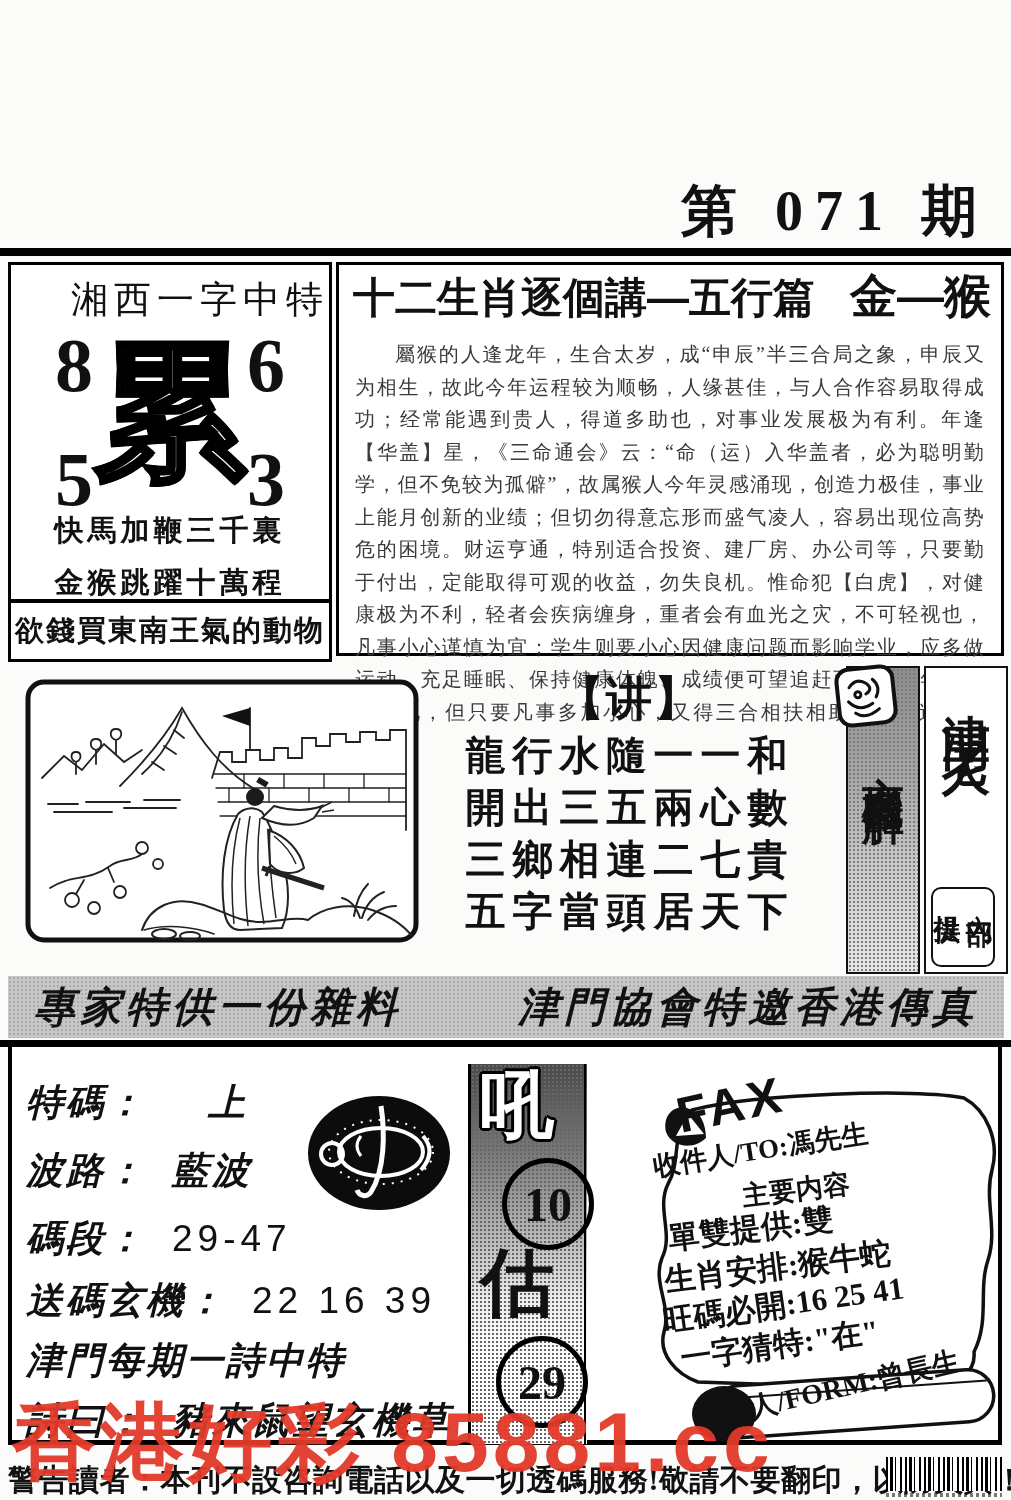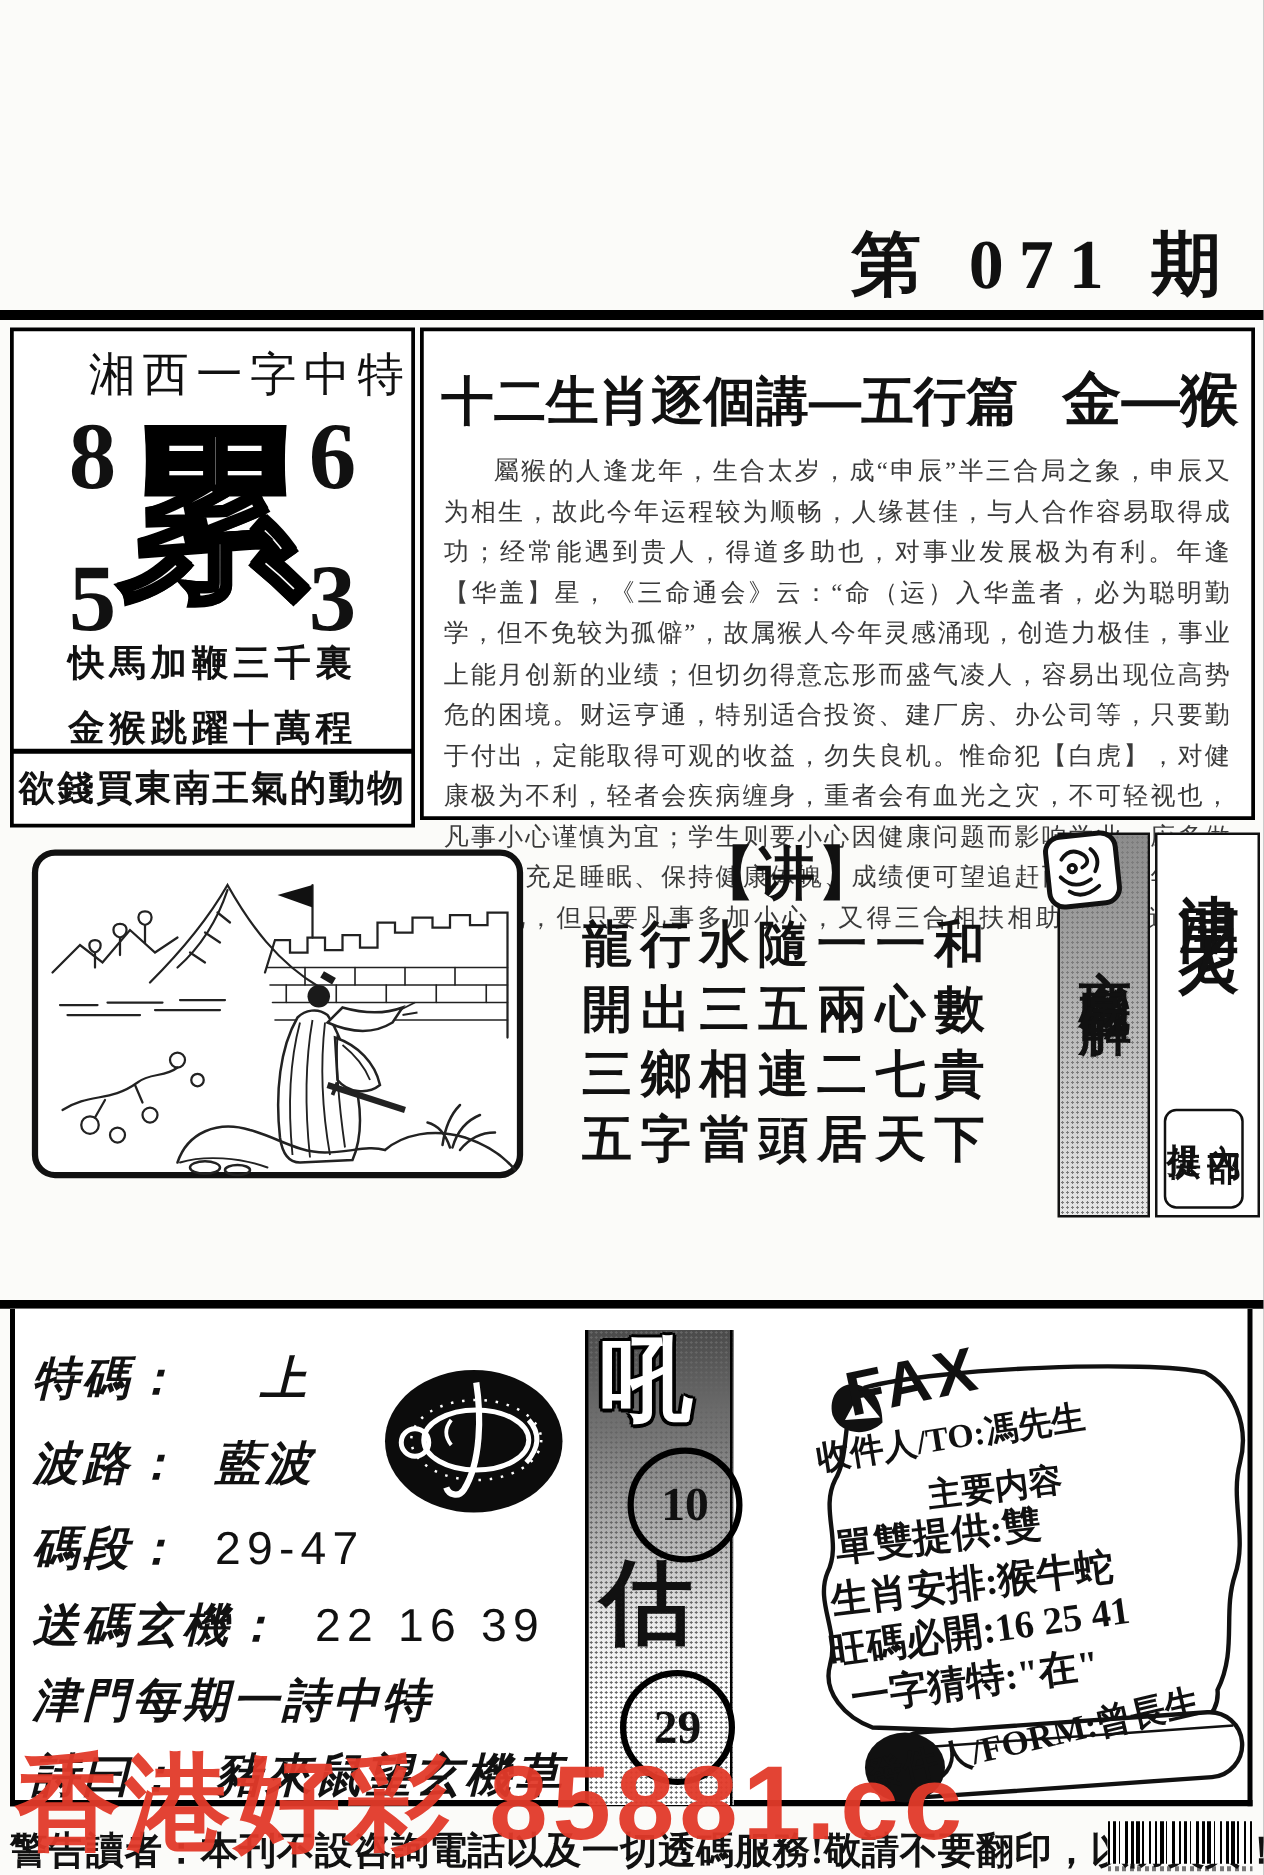--- a/index.html
+++ b/index.html
@@ -24,21 +24,21 @@
   .lb-char{position:absolute;top:72px;left:0;width:100%;text-align:center;font-size:150px;line-height:1;font-weight:700;
            color:#fff;-webkit-text-stroke:5px #000;
            text-shadow:2px 0 #000,-2px 0 #000,0 2px #000,0 -2px #000,2px 2px #000,-2px -2px #000,2px -2px #000,-2px 2px #000;}
   .lb-verse{position:absolute;width:100%;text-align:center;font-size:29px;font-weight:700;letter-spacing:4px;}
   .v1{top:246px;} .v2{top:298px;}
   .hint-box{left:8px;top:600px;width:318px;height:56px;border:3px solid #000;background:#fff;
             display:flex;align-items:center;justify-content:center;font-size:29px;font-weight:700;letter-spacing:2px;}
 
   
   .zodiac-box{left:336px;top:262px;width:668px;height:394px;border:3px solid #000;background:#fff;box-sizing:border-box;}
-  .z-head{display:flex;justify-content:space-between;align-items:baseline;padding:23px 10px 0 14px;}
+  .z-head{display:flex;justify-content:space-between;align-items:baseline;padding:0 10px 0 14px;}
   .z-title{font-family:"Liberation Sans",sans-serif;font-size:42px;font-weight:900;letter-spacing:0;}
   .z-sub{font-family:"Liberation Sans",sans-serif;font-size:47px;font-weight:900;}
   .z-para{margin:10px 16px 0 16px;font-size:20px;line-height:32.5px;letter-spacing:1.2px;
           text-align:justify;text-indent:2em;color:#3a3a3a;}
 
   
   .illus-box{left:24px;top:678px;width:396px;height:266px;}
   .poem{left:428px;top:668px;width:404px;text-align:center;}
   .poem-h{font-size:46px;font-weight:800;letter-spacing:2px;}
   .poem-l{font-size:40px;line-height:52px;letter-spacing:7px;font-weight:600;white-space:nowrap;}
@@ -76,21 +76,21 @@
   .oval-logo{left:305px;top:1092px;width:148px;height:122px;}
 
   .mid-strip{left:468px;top:1064px;width:116px;height:380px;border-left:3px solid #000;
     background:linear-gradient(180deg,#4a4a4a 0%,#757575 22%,#b7b7b7 45%,#ececec 62%,#fff 78%);
     background-image:radial-gradient(#666 1px,transparent 1px),linear-gradient(180deg,#4a4a4a 0%,#757575 22%,#b7b7b7 45%,#ececec 62%,#fff 78%);
     background-size:4px 4px,100% 100%;}
   .strip-vline{left:584px;top:1064px;width:2px;height:380px;background:#000;z-index:2;}
   .roar{left:480px;top:1068px;font-size:74px;line-height:1;font-weight:900;color:#fff;z-index:3;
         text-shadow:3px 0 #000,-3px 0 #000,0 3px #000,0 -3px #000,2px 2px #000,-2px -2px #000,2px -2px #000,-2px 2px #000;}
   .circ{width:82px;height:82px;border:5px solid #000;border-radius:50%;display:flex;align-items:center;justify-content:center;
-        font-size:38px;font-weight:800;z-index:3;background:transparent;font-family:"Liberation Serif",serif;}
+        font-size:48px;font-weight:800;z-index:3;background:transparent;font-family:"Liberation Serif",serif;}
   .c10{left:502px;top:1158px;} .c29{left:496px;top:1336px;}
   .gu{left:480px;top:1246px;font-size:74px;line-height:1;font-weight:800;z-index:3;}
 
   .fax-scroll{left:600px;top:1048px;width:404px;height:400px;z-index:1;}
   .fax-t{position:absolute;white-space:nowrap;font-weight:800;z-index:2;}
   .fax-title{left:676px;top:1076px;font-size:50px;font-weight:900;letter-spacing:4px;transform:rotate(-12deg);
              font-family:"Liberation Sans",sans-serif;}
   .fax-to{left:652px;top:1132px;font-size:27px;transform:rotate(-9deg);}
   .fax-main{left:742px;top:1172px;font-size:27px;transform:rotate(-7deg);}
   .fax-l1{left:668px;top:1208px;font-size:31px;transform:rotate(-7deg);}
@@ -206,20 +206,24 @@
     <div class="mystic-text">玄機圖解</div>
   </div>
   <div class="abs strip-elder">
     <div class="elder-text">津門老人</div>
     <div class="provide-box">
       <span class="prov-col">提供</span>
       <span class="prov-col">內部</span>
     </div>
   </div>
 
+  <div class="abs gray-bar">
+    <span class="brush">專家特供一份雜料</span>
+    <span class="brush">津門協會特邀香港傳真</span>
+  </div>
   <div class="abs rule-bottom"></div>
 
   <div class="abs bottom-block"></div>
 
   <div class="abs tip t1">
     <span>特碼：</span><span class="tip-val big-gap">上</span>
   </div>
   <div class="abs tip t2">
     <span>波路：</span><span class="tip-val">藍波</span>
   </div>

